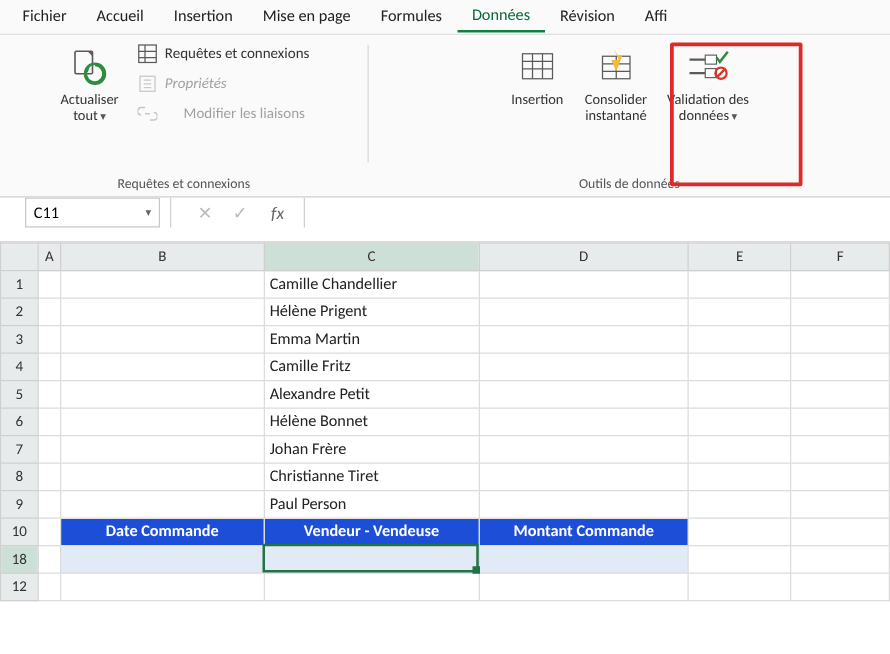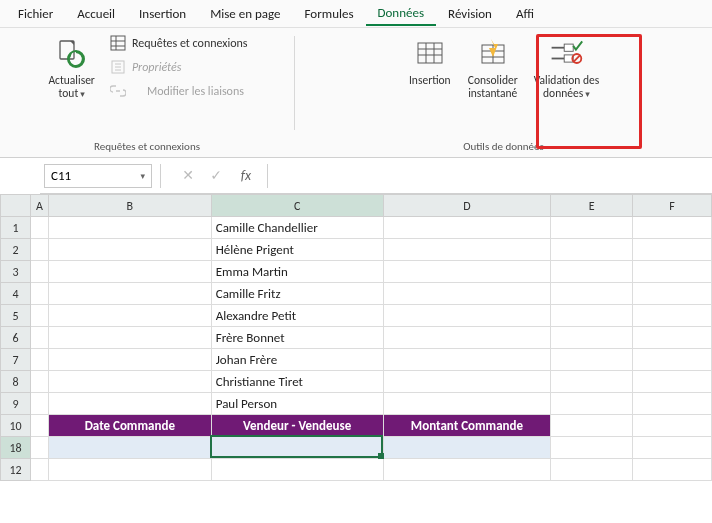--- a/index.html
+++ b/index.html
@@ -23,37 +23,37 @@
 
   .small-list { display: flex; flex-direction: column; gap: 2px; }
   .small-btn { display: flex; align-items: center; gap: 5px; padding: 2px 4px; cursor: pointer; font-size: 12px; color: #333; }
   .small-icon { width: 18px; height: 18px; display: flex; align-items: center; justify-content: center; }
 
   .chev { font-size: 9px; color: #555; margin-left: 2px; }
 
   .highlight-box { position: absolute; border: 3px solid #e02828; pointer-events: none; border-radius: 2px; }
 
   
-  .formulabar { display: flex; align-items: center; height: 36px; border-bottom: 1px solid #d0d0d0; padding-left: 4px; margin-left: 40px; }
+  .formulabar { display: flex; align-items: flex-start; height: 36px; border-bottom: 1px solid #d0d0d0; padding-left: 20px; }
   .namebox { width: 108px; height: 24px; border: 1px solid #c8c8c8; background: #fff; padding: 2px 6px; font-size: 13px; display: flex; align-items: center; justify-content: space-between; }
   .namebox span:last-child { font-size: 9px; color: #666; }
   .fx-group { display: flex; align-items: center; margin-left: 14px; gap: 2px; color: #888; font-size: 14px; }
   .fx-btn { width: 26px; height: 24px; display: flex; align-items: center; justify-content: center; cursor: pointer; }
   .fx-btn.disabled { color: #bbb; }
   .fx-label { font-style: italic; font-size: 14px; color: #666; margin-left: 4px; }
   .fx-input-sep { width: 1px; height: 24px; background: #d0d0d0; margin: 0 6px 0 10px; }
   .formula-input { flex: 1; border: none; height: 24px; font-size: 13px; padding: 0 4px; outline: none; }
 
   
   .grid-wrap { position: relative; }
   table.sheet { border-collapse: collapse; table-layout: fixed; }
   .colhdr th { height: 22px; background: #e7ebeb; border: 1px solid #cfcfcf; font-size: 12px; font-weight: 400; color: #333; text-align: center; }
   .rowhdr { width: 30px; background: #e7ebeb; border: 1px solid #cfcfcf; font-size: 12px; color: #333; text-align: center; font-weight: 400; }
   td.cell { height: 22px; border: 1px solid #dcdcdc; font-size: 13px; padding: 0 4px; color: #222; white-space: nowrap; overflow: hidden; }
-  tr.header-row td.cell { background: #701a75; color: #fff; font-weight: 700; text-align: center; }
+  tr.header-row td.cell { background: #1d4ed8; color: #fff; font-weight: 700; text-align: center; }
   tr.selected-row td.cell { background: #e2ebf5; }
 
   .selected-cell-overlay { position: absolute; border: 2px solid #217346; background: transparent; pointer-events: none; }
   .sel-handle { position: absolute; width: 6px; height: 6px; background: #217346; right: -3px; bottom: -3px; }
 
   .colhdr th.sel, .rowhdr.sel { background: #cde0d7; }
 
   
   .cA { width: 18px; }
   .cB { width: 163px; }
@@ -269,21 +269,21 @@
           <td class="cell"></td>
           <td class="cell">Alexandre Petit</td>
           <td class="cell"></td>
           <td class="cell"></td>
           <td class="cell"></td>
         </tr>
         <tr>
           <th class="rowhdr">6</th>
           <td class="cell"></td>
           <td class="cell"></td>
-          <td class="cell">Frère Bonnet</td>
+          <td class="cell">Hélène Bonnet</td>
           <td class="cell"></td>
           <td class="cell"></td>
           <td class="cell"></td>
         </tr>
         <tr>
           <th class="rowhdr">7</th>
           <td class="cell"></td>
           <td class="cell"></td>
           <td class="cell">Johan Frère</td>
           <td class="cell"></td>

